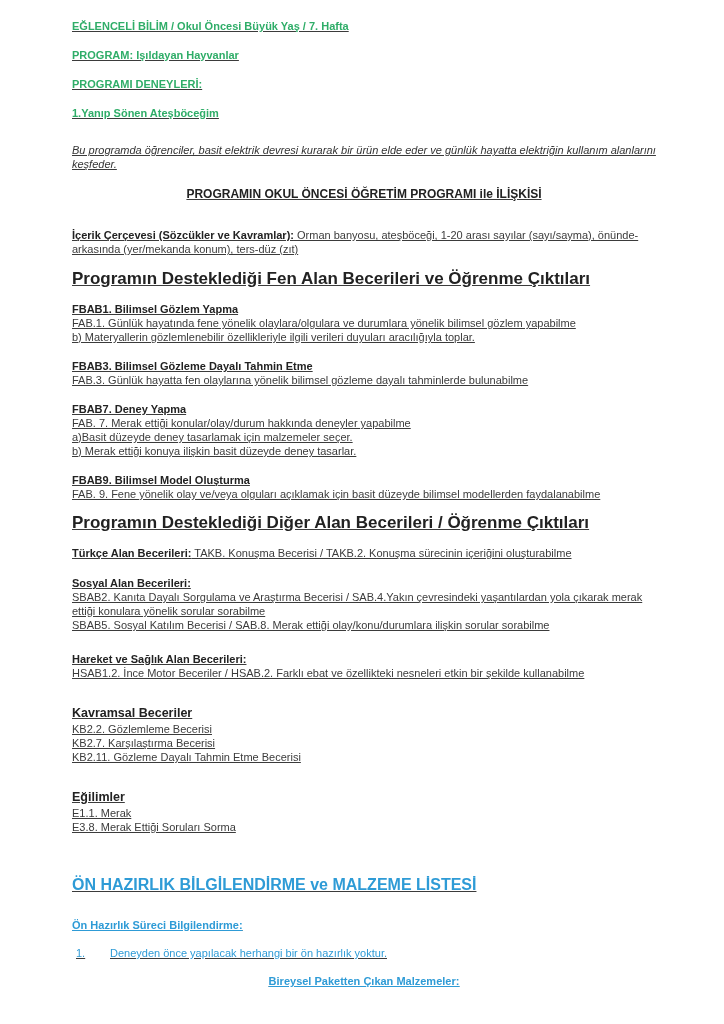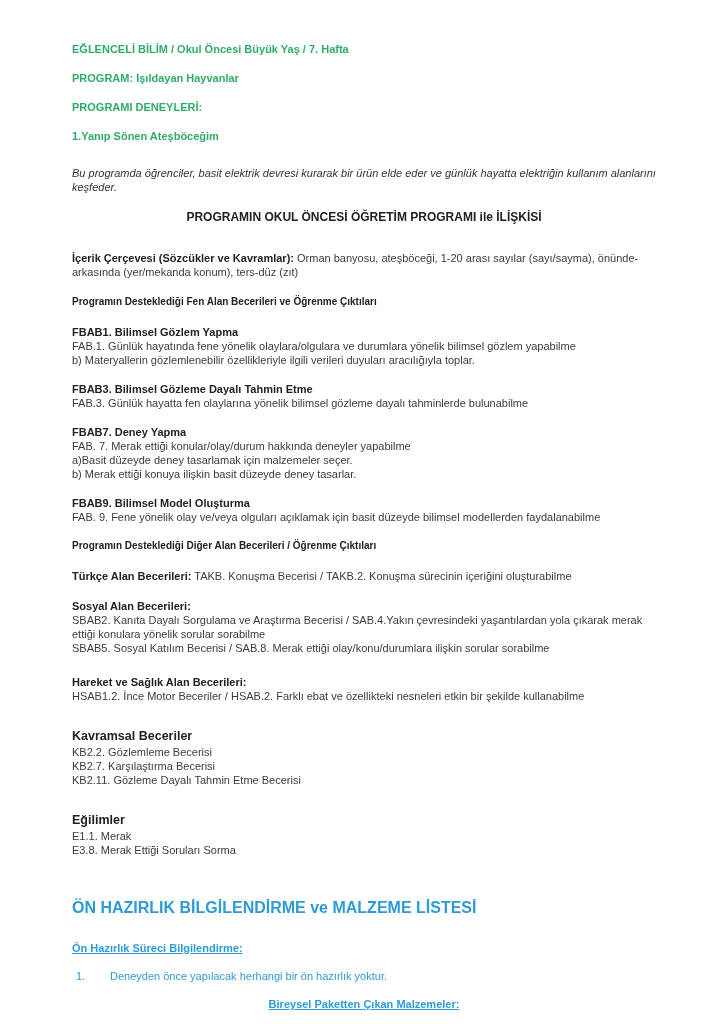--- a/index.html
+++ b/index.html
@@ -8,21 +8,22 @@
     width: 724px;
     height: 1024px;
     font-family: "Liberation Sans", sans-serif;
     color: #3b3b3b;
     overflow: hidden;
   }
   .page {
     width: 724px;
     height: 1024px;
     background: #ffffff;
-    padding: 42px 68px 0 72px;
+    padding: 19px 68px 0 72px;
+    text-decoration: underline;
   }
   p, div.line { font-size: 11px; line-height: 14px; }
 
   .green-head {
     color: #2fad68;
     font-weight: bold;
     font-size: 11px;
     margin-bottom: 15px;
   }
   .intro-desc {
@@ -36,21 +37,21 @@
     text-align: center;
     font-weight: bold;
     font-size: 12px;
     color: #222222;
     margin: 16px 0 27px 0;
   }
   .para { margin-bottom: 16px; }
   .bold-label { font-weight: bold; color: #222222; }
   .section-heading {
     font-weight: bold;
-    font-size: 10px;
+    font-size: 17px;
     color: #222222;
     margin-bottom: 16px;
   }
   .sub-block { margin-bottom: 15px; }
   .sub-title { font-weight: bold; color: #222222; }
   .mid-heading {
     font-weight: bold;
     font-size: 12.5px;
     color: #222222;
     margin-bottom: 2px;

